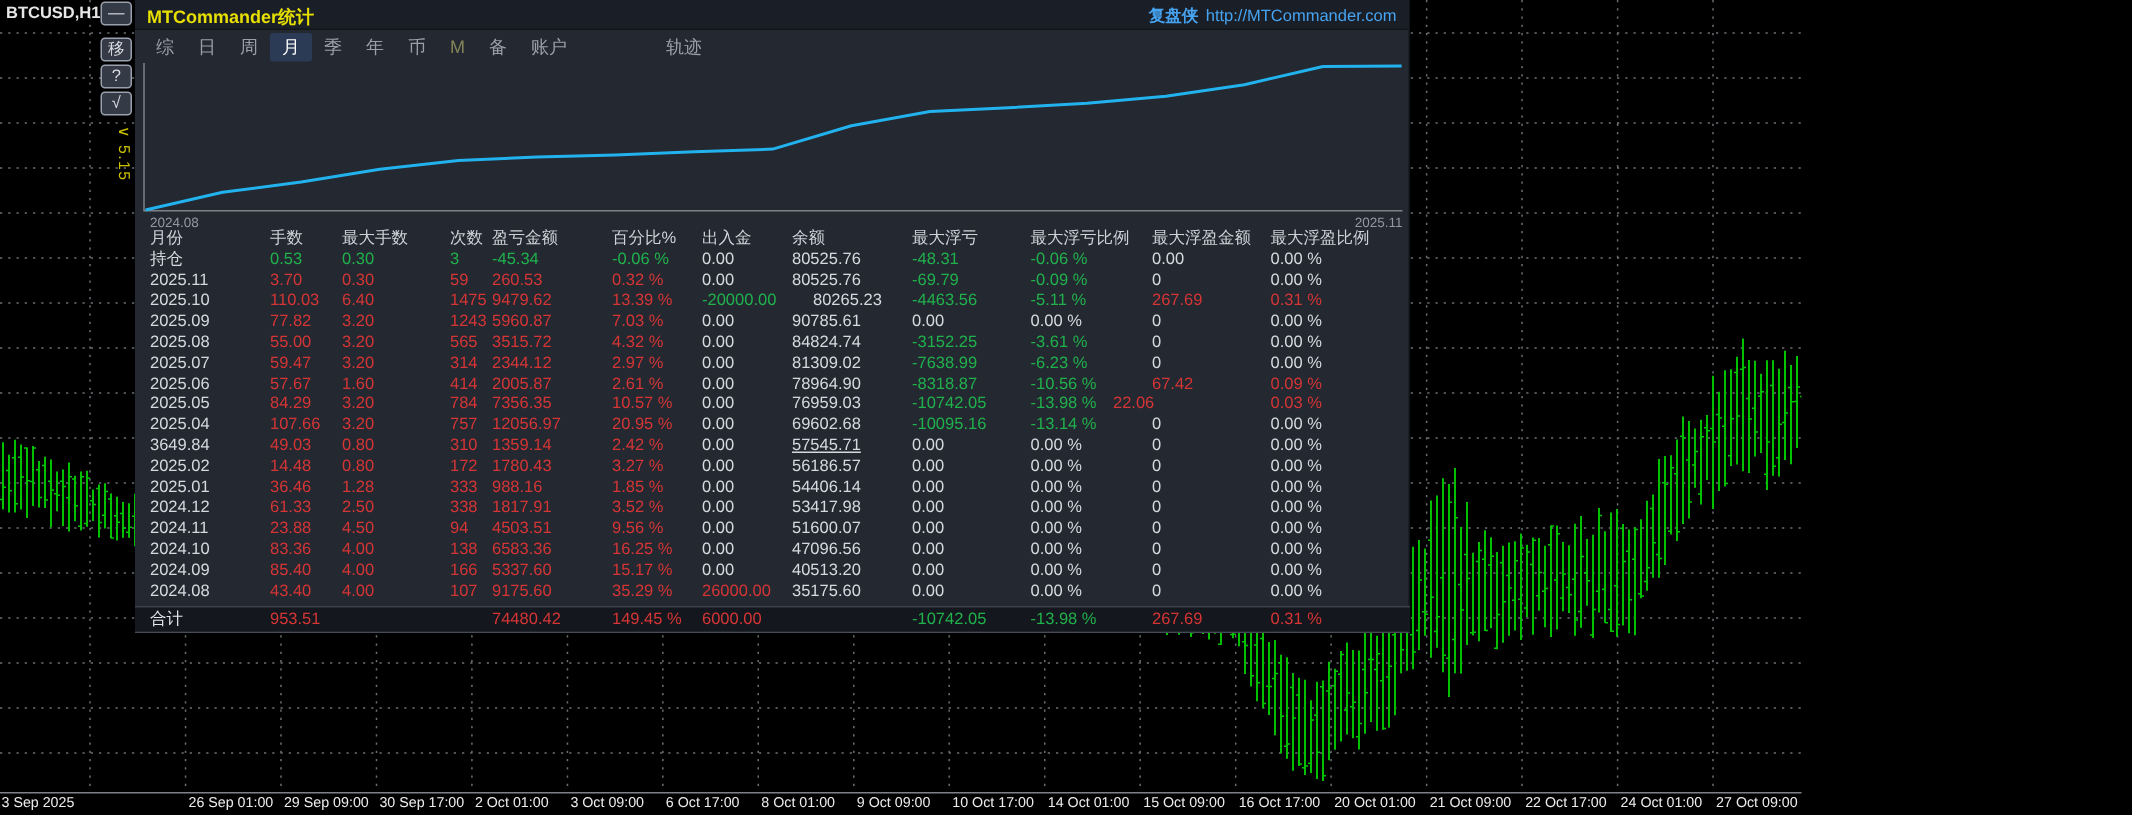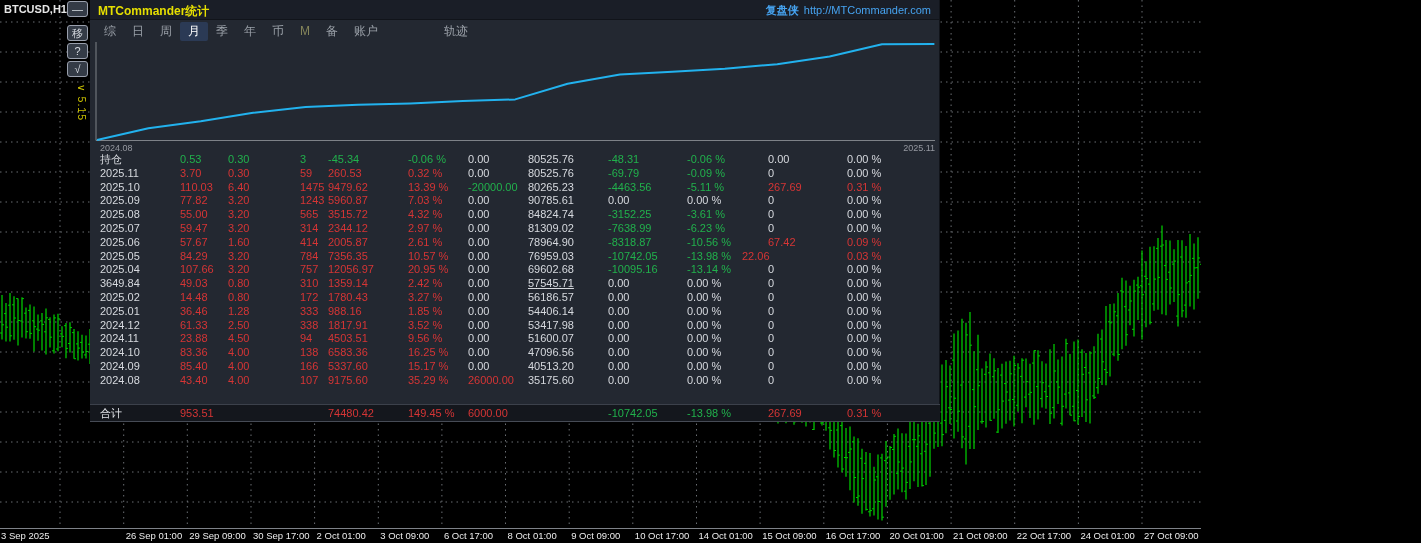--- a/index.html
+++ b/index.html
@@ -77,20 +77,34 @@
         <div class="menu-item">账户</div>
         <div class="menu-item gapped">轨迹</div>
       </div>
     <svg id="equity-svg" width="850" height="113">
         <path d="M6 2V100.5H845" stroke="#7e8288" stroke-width="1" fill="none"></path>
         <polyline points="7,100 58.4,88.2 110.8,81.3 163.2,72.8 215.6,67.0 268.0,64.7 320.4,63.4 372.8,61.1 425.2,59.4 477.6,43.8 530.0,34.4 582.4,31.8 634.8,28.8 687.2,24.2 739.6,16.5 792.0,4.3 844.4,4.0" stroke="#22b2ee" stroke-width="2" fill="none" stroke-linejoin="round"></polyline>
         <text x="10" y="111" fill="#9598a0" font-size="9">2024.08</text>
         <text x="845" y="111" fill="#9598a0" font-size="9" text-anchor="end">2025.11</text>
       </svg>
     <div id="tbl">
+        <div class="trow thead">
+          <span style="left: 10px; color: rgb(206, 210, 217);">月份</span>
+          <span style="left: 90px; color: rgb(206, 210, 217);">手数</span>
+          <span style="left: 138px; color: rgb(206, 210, 217);">最大手数</span>
+          <span style="left: 210px; color: rgb(206, 210, 217);">次数</span>
+          <span style="left: 238px; color: rgb(206, 210, 217);">盈亏金额</span>
+          <span style="left: 318px; color: rgb(206, 210, 217);">百分比%</span>
+          <span style="left: 378px; color: rgb(206, 210, 217);">出入金</span>
+          <span style="left: 438px; color: rgb(206, 210, 217);">余额</span>
+          <span style="left: 518px; color: rgb(206, 210, 217);">最大浮亏</span>
+          <span style="left: 597px; color: rgb(206, 210, 217);">最大浮亏比例</span>
+          <span style="left: 678px; color: rgb(206, 210, 217);">最大浮盈金额</span>
+          <span style="left: 757px; color: rgb(206, 210, 217);">最大浮盈比例</span>
+        </div>
         <div class="trow">
           <span style="left: 10px; color: rgb(214, 217, 222);">持仓</span>
           <span style="left: 90px; color: rgb(33, 177, 76);">0.53</span>
           <span style="left: 138px; color: rgb(33, 177, 76);">0.30</span>
           <span style="left: 210px; color: rgb(33, 177, 76);">3</span>
           <span style="left: 238px; color: rgb(33, 177, 76);">-45.34</span>
           <span style="left: 318px; color: rgb(33, 177, 76);">-0.06 %</span>
           <span style="left: 378px; color: rgb(214, 217, 222);">0.00</span>
           <span style="left: 438px; color: rgb(214, 217, 222);">80525.76</span>
           <span style="left: 518px; color: rgb(33, 177, 76);">-48.31</span>
@@ -113,21 +127,21 @@
           <span style="left: 757px; color: rgb(214, 217, 222);">0.00 %</span>
         </div>
         <div class="trow">
           <span style="left: 10px; color: rgb(214, 217, 222);">2025.10</span>
           <span style="left: 90px; color: rgb(213, 53, 53);">110.03</span>
           <span style="left: 138px; color: rgb(213, 53, 53);">6.40</span>
           <span style="left: 210px; color: rgb(213, 53, 53);">1475</span>
           <span style="left: 238px; color: rgb(213, 53, 53);">9479.62</span>
           <span style="left: 318px; color: rgb(213, 53, 53);">13.39 %</span>
           <span style="left: 378px; color: rgb(33, 177, 76);">-20000.00</span>
-          <span style="left: 438px; color: rgb(214, 217, 222);">80265.23</span>
+          <span style="left: 452px; color: rgb(214, 217, 222);">80265.23</span>
           <span style="left: 518px; color: rgb(33, 177, 76);">-4463.56</span>
           <span style="left: 597px; color: rgb(33, 177, 76);">-5.11 %</span>
           <span style="left: 678px; color: rgb(213, 53, 53);">267.69</span>
           <span style="left: 757px; color: rgb(213, 53, 53);">0.31 %</span>
         </div>
         <div class="trow">
           <span style="left: 10px; color: rgb(214, 217, 222);">2025.09</span>
           <span style="left: 90px; color: rgb(213, 53, 53);">77.82</span>
           <span style="left: 138px; color: rgb(213, 53, 53);">3.20</span>
           <span style="left: 210px; color: rgb(213, 53, 53);">1243</span>

